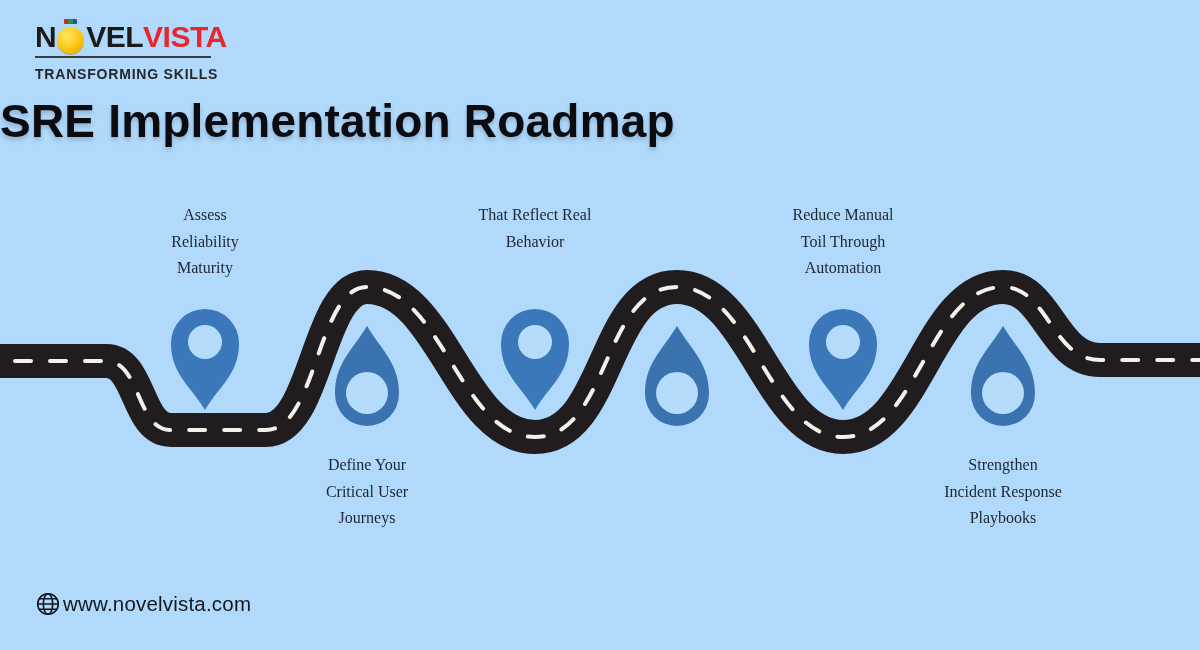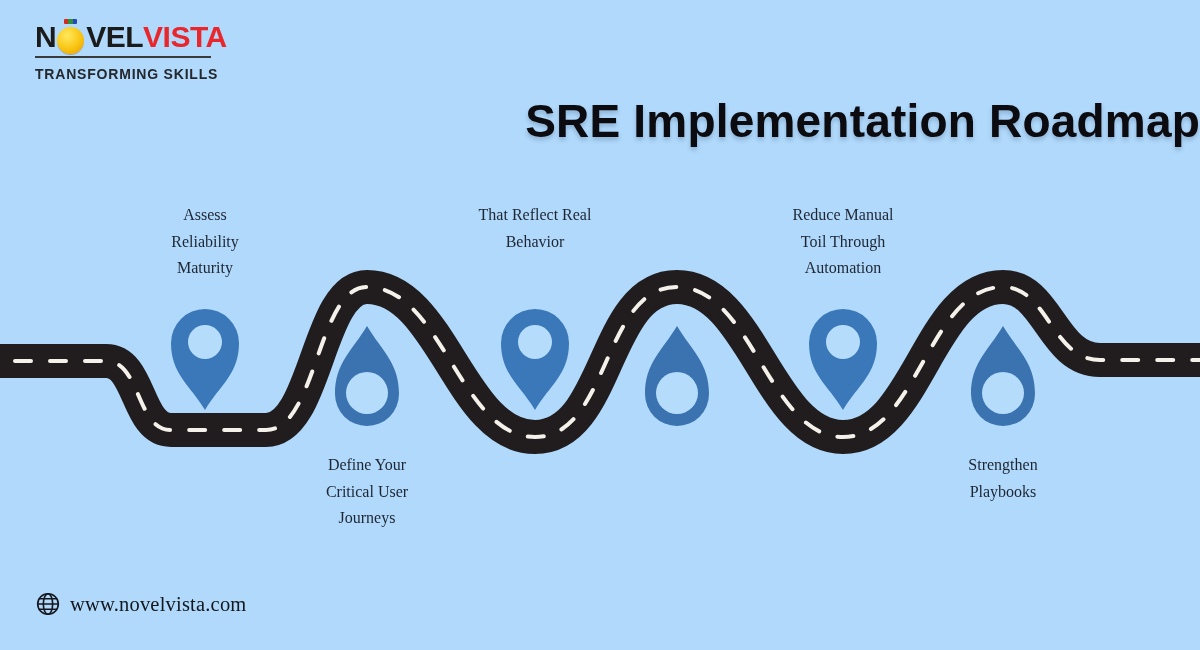--- a/index.html
+++ b/index.html
@@ -20,21 +20,21 @@
   .bulb{position:absolute;left:0;bottom:-2px;width:27px;height:27px;border-radius:50%;
     background:radial-gradient(circle at 38% 32%,#ffe95e 0%,#f9c411 55%,#e89b00 100%);
     box-shadow:0 1px 0 rgba(160,90,0,.45);}
   .bulb-strip{position:absolute;left:7px;top:-3px;width:13px;height:5px;border-radius:1px;
     background:linear-gradient(90deg,#d42a1e 0 33%,#2f8f3a 33% 66%,#2548c0 66% 100%);}
   .logo-divider{height:2px;background:#3a3a3a;margin-top:4px;width:176px;}
   .logo-tagline{margin-top:8px;font-size:14px;font-weight:600;color:#24272c;letter-spacing:.8px;}
 
   
   .title{
-    position:absolute;left:0;top:94px;width:1200px;text-align:right;
+    position:absolute;left:0;top:94px;width:1200px;text-align:left;
     font-size:46px;font-weight:800;color:#0b0b10;letter-spacing:.2px;
     text-shadow:0 3px 4px rgba(52,76,110,.28);
   }
 
   
   .step-label{
     position:absolute;transform:translateX(-50%);
     text-align:center;font-size:16px;font-weight:500;color:#1e2633;
     line-height:26.5px;white-space:nowrap;font-family:Liberation Serif, serif;
   }
@@ -42,21 +42,21 @@
   .row-top{top:202px;}
   .row-bottom{top:452px;}
   .sl-1{left:205px;}
   .sl-2{left:367px;}
   .sl-3{left:535px;}
   .sl-4{left:677px;}
   .sl-5{left:843px;}
   .sl-6{left:1003px;}
 
   
-  .footer{position:absolute;left:35px;top:591px;display:flex;align-items:center;gap:9px;font-family:Liberation Serif, serif;}
+  .footer{position:absolute;left:35px;top:591px;display:flex;align-items:center;gap:2px;}
   .globe{width:26px;height:26px;display:block;}
   .website{font-size:20.5px;color:#14171d;font-weight:400;letter-spacing:.2px;}
 
   svg{display:block;}
 </style>
 </head>
 <body>
 
 <div class="stage">
 
@@ -142,20 +142,21 @@
     <span>Automation</span>
   </div>
 
   <div class="step-label row-bottom sl-2">
     <span>Define Your</span>
     <span>Critical User</span>
     <span>Journeys</span>
   </div>
   <div class="step-label row-bottom sl-6">
     <span>Strengthen</span>
+    <span>Incident Response</span>
     <span>Playbooks</span>
   </div>
 
   <div class="footer">
     <svg class="globe" viewBox="0 0 24 24">
       <g fill="none" stroke="#14171d" stroke-width="1.5" stroke-linecap="round">
         <circle cx="12" cy="12" r="9.5"></circle>
         <ellipse cx="12" cy="12" rx="4.3" ry="9.5"></ellipse>
         <path d="M2.5 12 H21.5"></path>
         <path d="M4 7.2 H20"></path>

